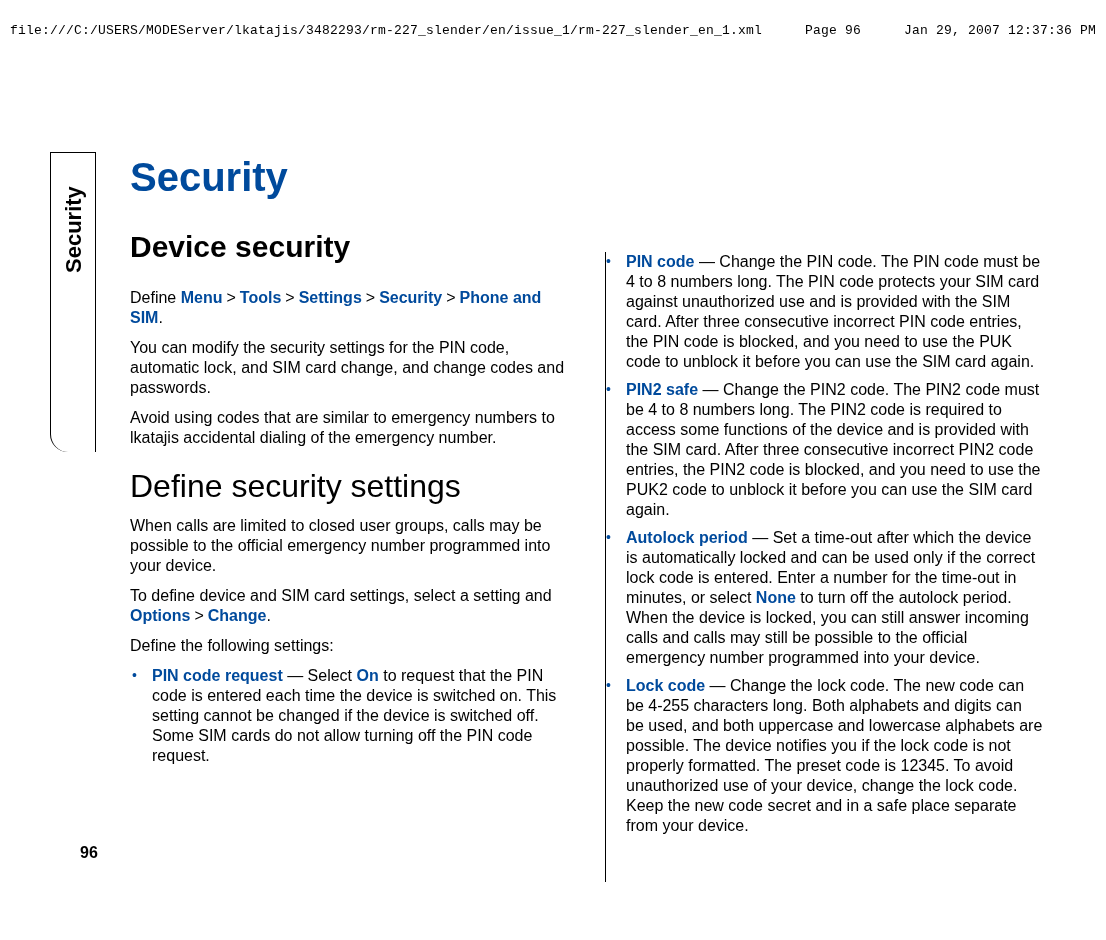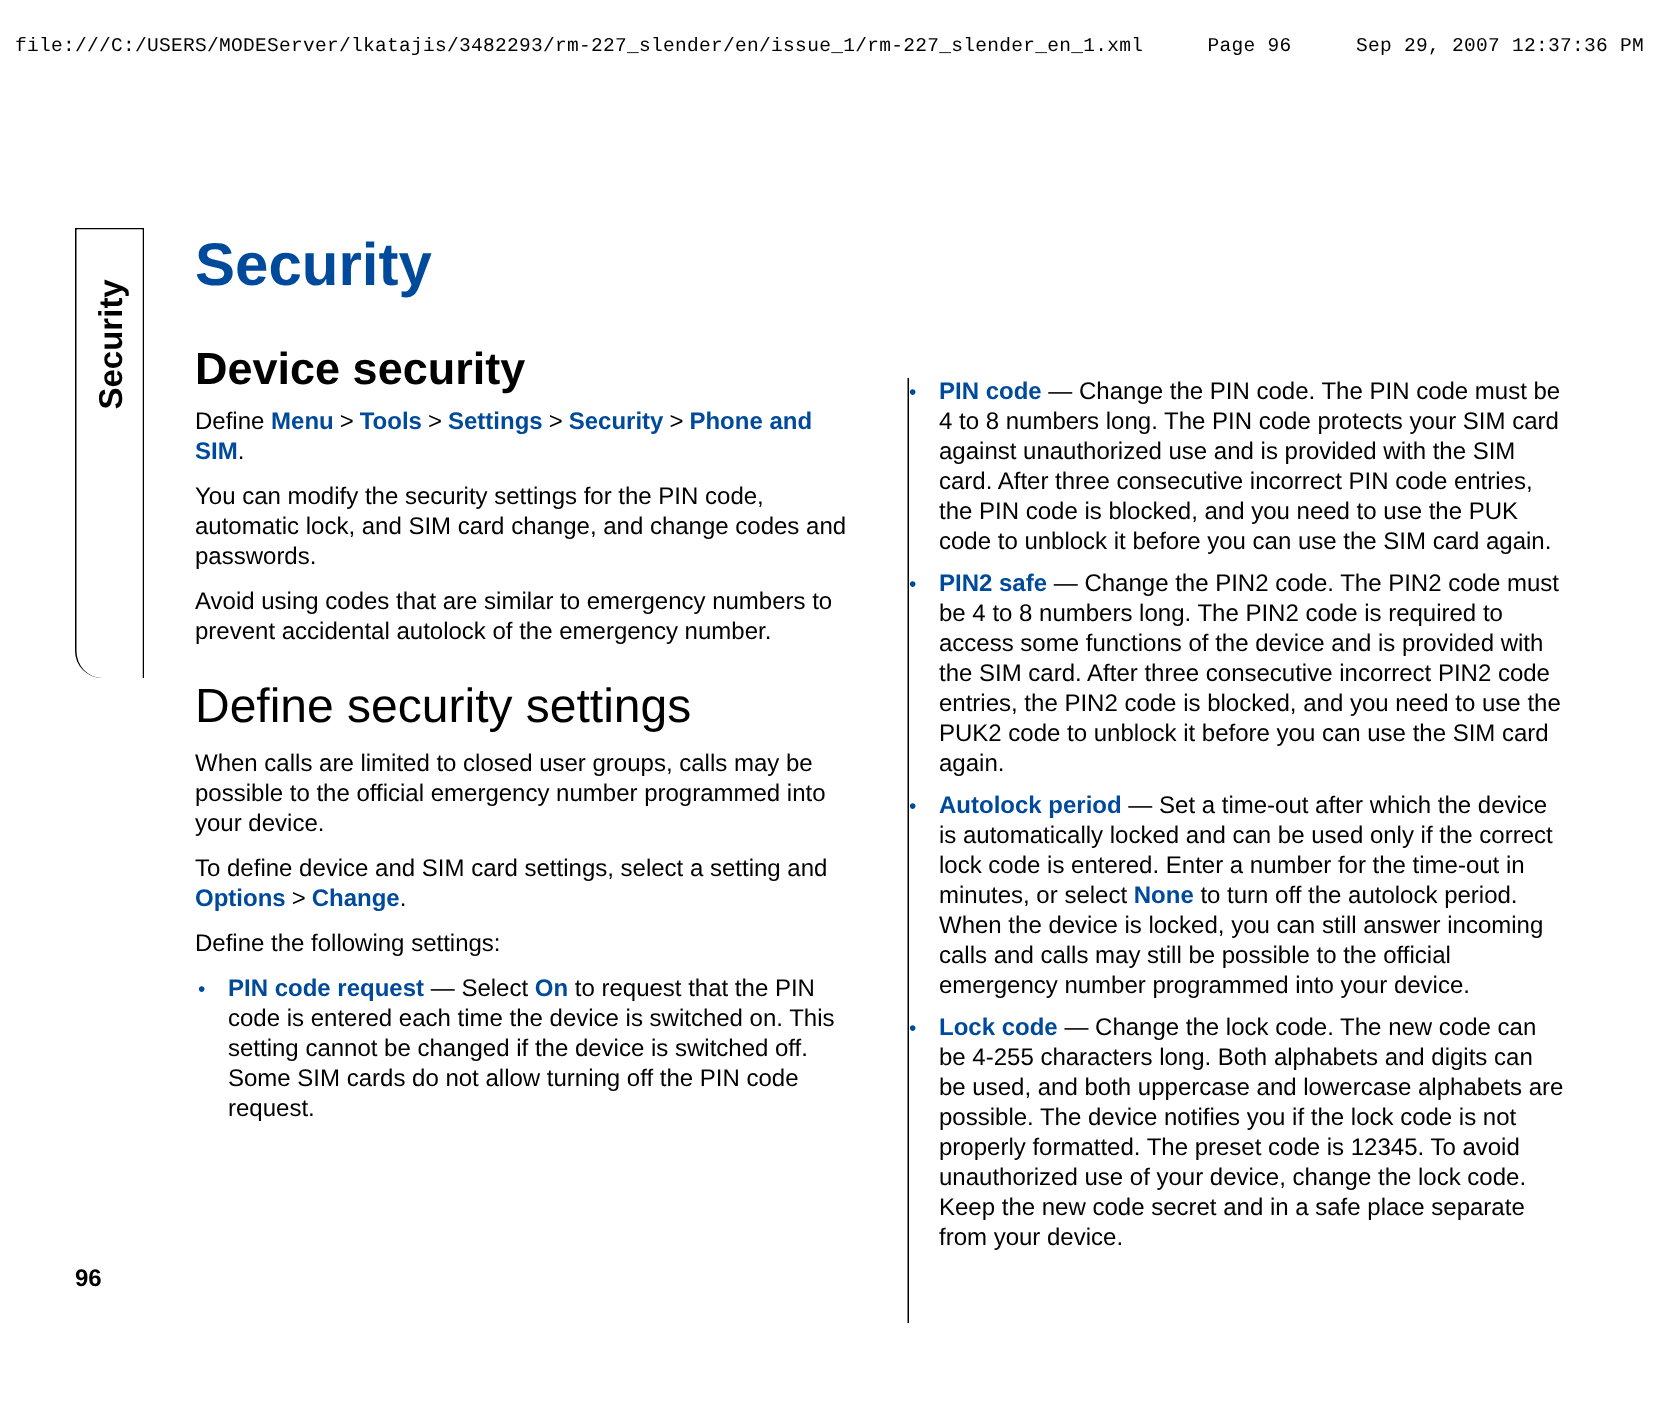--- a/index.html
+++ b/index.html
@@ -1,59 +1,59 @@
 <!DOCTYPE html>
 <html><head>
 <meta charset="utf-8">
 <style>
   * { margin: 0; padding: 0; box-sizing: border-box; }
   html, body { width: 1106px; height: 940px; font-family: Arial, Helvetica, sans-serif; background: #fff; color: #000; }
   .header { display: flex; justify-content: space-between; padding: 23px 10px 4px 10px; font-family: "Courier New", monospace; font-size: 13px; letter-spacing: 0.2px; }
   .page { position: relative; margin: 110px 0 0 50px; width: 1000px; height: 730px; }
   .tab { position: absolute; left: 0; top: 0; width: 46px; height: 300px; border: 1px solid #000; border-bottom: none; border-bottom-left-radius: 18px; border-bottom-right-radius: 0; }
   .tab-label { position: absolute; left: 10px; top: 120px; transform: rotate(-90deg); transform-origin: left top; font-weight: bold; font-size: 22px; white-space: nowrap; }
-  .page-number { position: absolute; left: 0; bottom: 20px; width: 46px; font-size: 16px; font-weight: bold; }
+  .page-number { position: absolute; left: 16px; bottom: 20px; width: 46px; text-align: center; font-size: 16px; font-weight: bold; }
   .body { position: absolute; left: 80px; top: 0; right: 0; bottom: 0; display: flex; gap: 34px; }
   .col { width: 440px; font-size: 16px; line-height: 1.25; }
   h1 { color: #004a9c; font-size: 40px; font-weight: bold; margin-bottom: 26px; }
-  h2 { font-size: 30px; font-weight: bold; margin-bottom: 6px; }
+  h2 { font-size: 30px; font-weight: bold; margin-bottom: 22px; }
   h3 { font-size: 32px; font-weight: normal; margin: 18px 0 10px 0; }
   p { margin-bottom: 10px; }
   .ui { color: #004a9c; font-weight: bold; }
   .arrow { padding: 0 4px; color: #000; font-weight: normal; }
   ul { list-style: none; margin: 0; padding: 0; }
   li { position: relative; padding-left: 22px; margin-bottom: 8px; }
   li .bullet { position: absolute; left: 2px; top: 1px; color: #004a9c; font-size: 14px; }
   .divider { position: absolute; left: 555px; top: 100px; bottom: 0; width: 1px; background: #000; }
 </style>
 </head>
 <body>
 
 <div class="header">
   <span>file:///C:/USERS/MODEServer/lkatajis/3482293/rm-227_slender/en/issue_1/rm-227_slender_en_1.xml</span>
   <span>Page 96</span>
-  <span>Sep 29, 2007 12:37:36 PM</span>
+  <span>Jan 29, 2007 12:37:36 PM</span>
 </div>
 
 <div class="page">
   <div class="tab">
     <div class="tab-label">Security</div>
   </div>
   <div class="page-number">96</div>
 
   <div class="body">
     <div class="col">
       <h1>Security</h1>
 
       <h2>Device security</h2>
       <p>
         <span>Define </span><span class="ui">Menu</span><span class="arrow">&gt;</span><span class="ui">Tools</span><span class="arrow">&gt;</span><span class="ui">Settings</span><span class="arrow">&gt;</span><span class="ui">Security</span><span class="arrow">&gt;</span><span class="ui">Phone and SIM</span><span>.</span>
       </p>
       <p>You can modify the security settings for the PIN code, automatic lock, and SIM card change, and change codes and passwords.</p>
-      <p>Avoid using codes that are similar to emergency numbers to prevent accidental autolock of the emergency number.</p>
+      <p>Avoid using codes that are similar to emergency numbers to lkatajis accidental dialing of the emergency number.</p>
 
       <h3>Define security settings</h3>
       <p>When calls are limited to closed user groups, calls may be possible to the official emergency number programmed into your device.</p>
       <p>
         <span>To define device and SIM card settings, select a setting and </span><span class="ui">Options</span><span class="arrow">&gt;</span><span class="ui">Change</span><span>.</span>
       </p>
       <p>Define the following settings:</p>
       <ul>
         <li>
           <span class="bullet">•</span>

